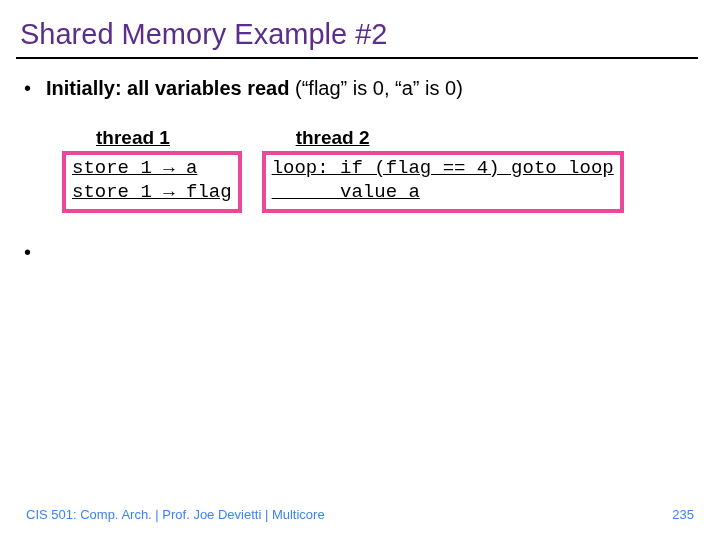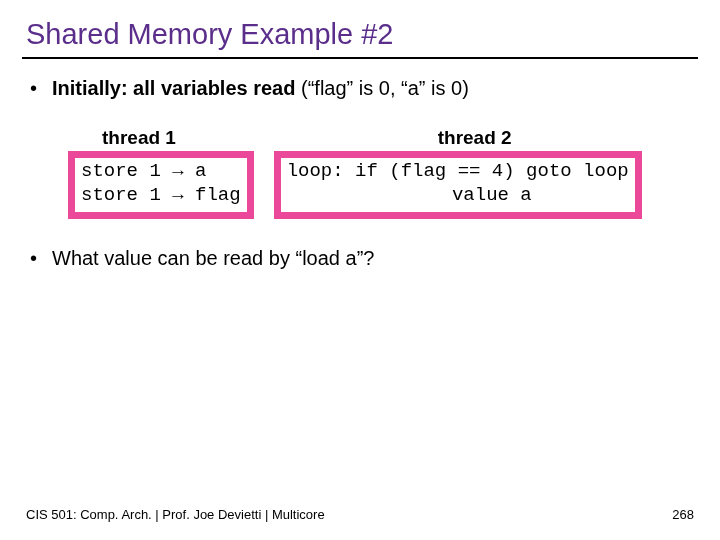--- a/index.html
+++ b/index.html
@@ -10,21 +10,21 @@
     background: #fff;
     font-family: Verdana, Tahoma, sans-serif;
     color: #000;
     overflow: hidden;
   }
   .slide {
     position: relative;
     width: 720px;
     height: 540px;
     box-sizing: border-box;
-    padding: 18px 26px 0 26px;
+    padding: 18px 26px 0 20px;
   }
   .title {
     font-family: Verdana, Tahoma, sans-serif;
     font-size: 29px;
     color: #5a2e8a;
     margin: 0 0 6px 0;
     font-weight: normal;
   }
   .title-underline {
     border-top: 2px solid #000;
@@ -41,50 +41,50 @@
     line-height: 1.3;
     flex: 0 0 22px;
   }
   .bullet-text {
     font-size: 20px;
     line-height: 1.3;
   }
   .code-area {
     display: flex;
     margin: 18px 0 16px 42px;
+    text-decoration: underline;
   }
   .col {
     font-family: Verdana, Tahoma, sans-serif;
   }
   .col-header {
     font-size: 19px;
     font-weight: bold;
     margin: 0 0 2px 34px;
   }
   .code-box {
-    border: 7px solid #ec4899;
+    border: 4px solid #ec4899;
     padding: 2px 6px 4px 6px;
     font-family: "Courier New", monospace;
     font-size: 19px;
     line-height: 1.25;
     white-space: pre;
   }
   .col2 {
     margin-left: 20px;
-    text-align: center;
   }
   .footer {
     position: absolute;
     bottom: 18px;
     left: 26px;
     right: 26px;
     display: flex;
     justify-content: space-between;
     font-size: 13px;
-    color: #000000;
+    color: #3b82f6;
     font-family: Tahoma, Verdana, sans-serif;
   }
   .q-row {
     margin-top: 26px;
   }
 </style>
 </head>
 <body>
 
 <div class="slide">
@@ -107,21 +107,20 @@
     </div>
     <div class="col col2">
       <div class="col-header">thread 2</div>
       <div class="code-box"><span>loop: if (flag == 4) goto loop</span>
 <span>      value a</span></div>
     </div>
   </div>
 
   <div class="bullet-row q-row">
     <div class="bullet">•</div>
-    <div class="bullet-text">What value can be read by “load a”?</div>
   </div>
 
   <div class="footer">
     <div>CIS 501: Comp. Arch.  |  Prof. Joe Devietti  |  Multicore</div>
-    <div>268</div>
+    <div>235</div>
   </div>
 
 </div>
 
 </body></html>

